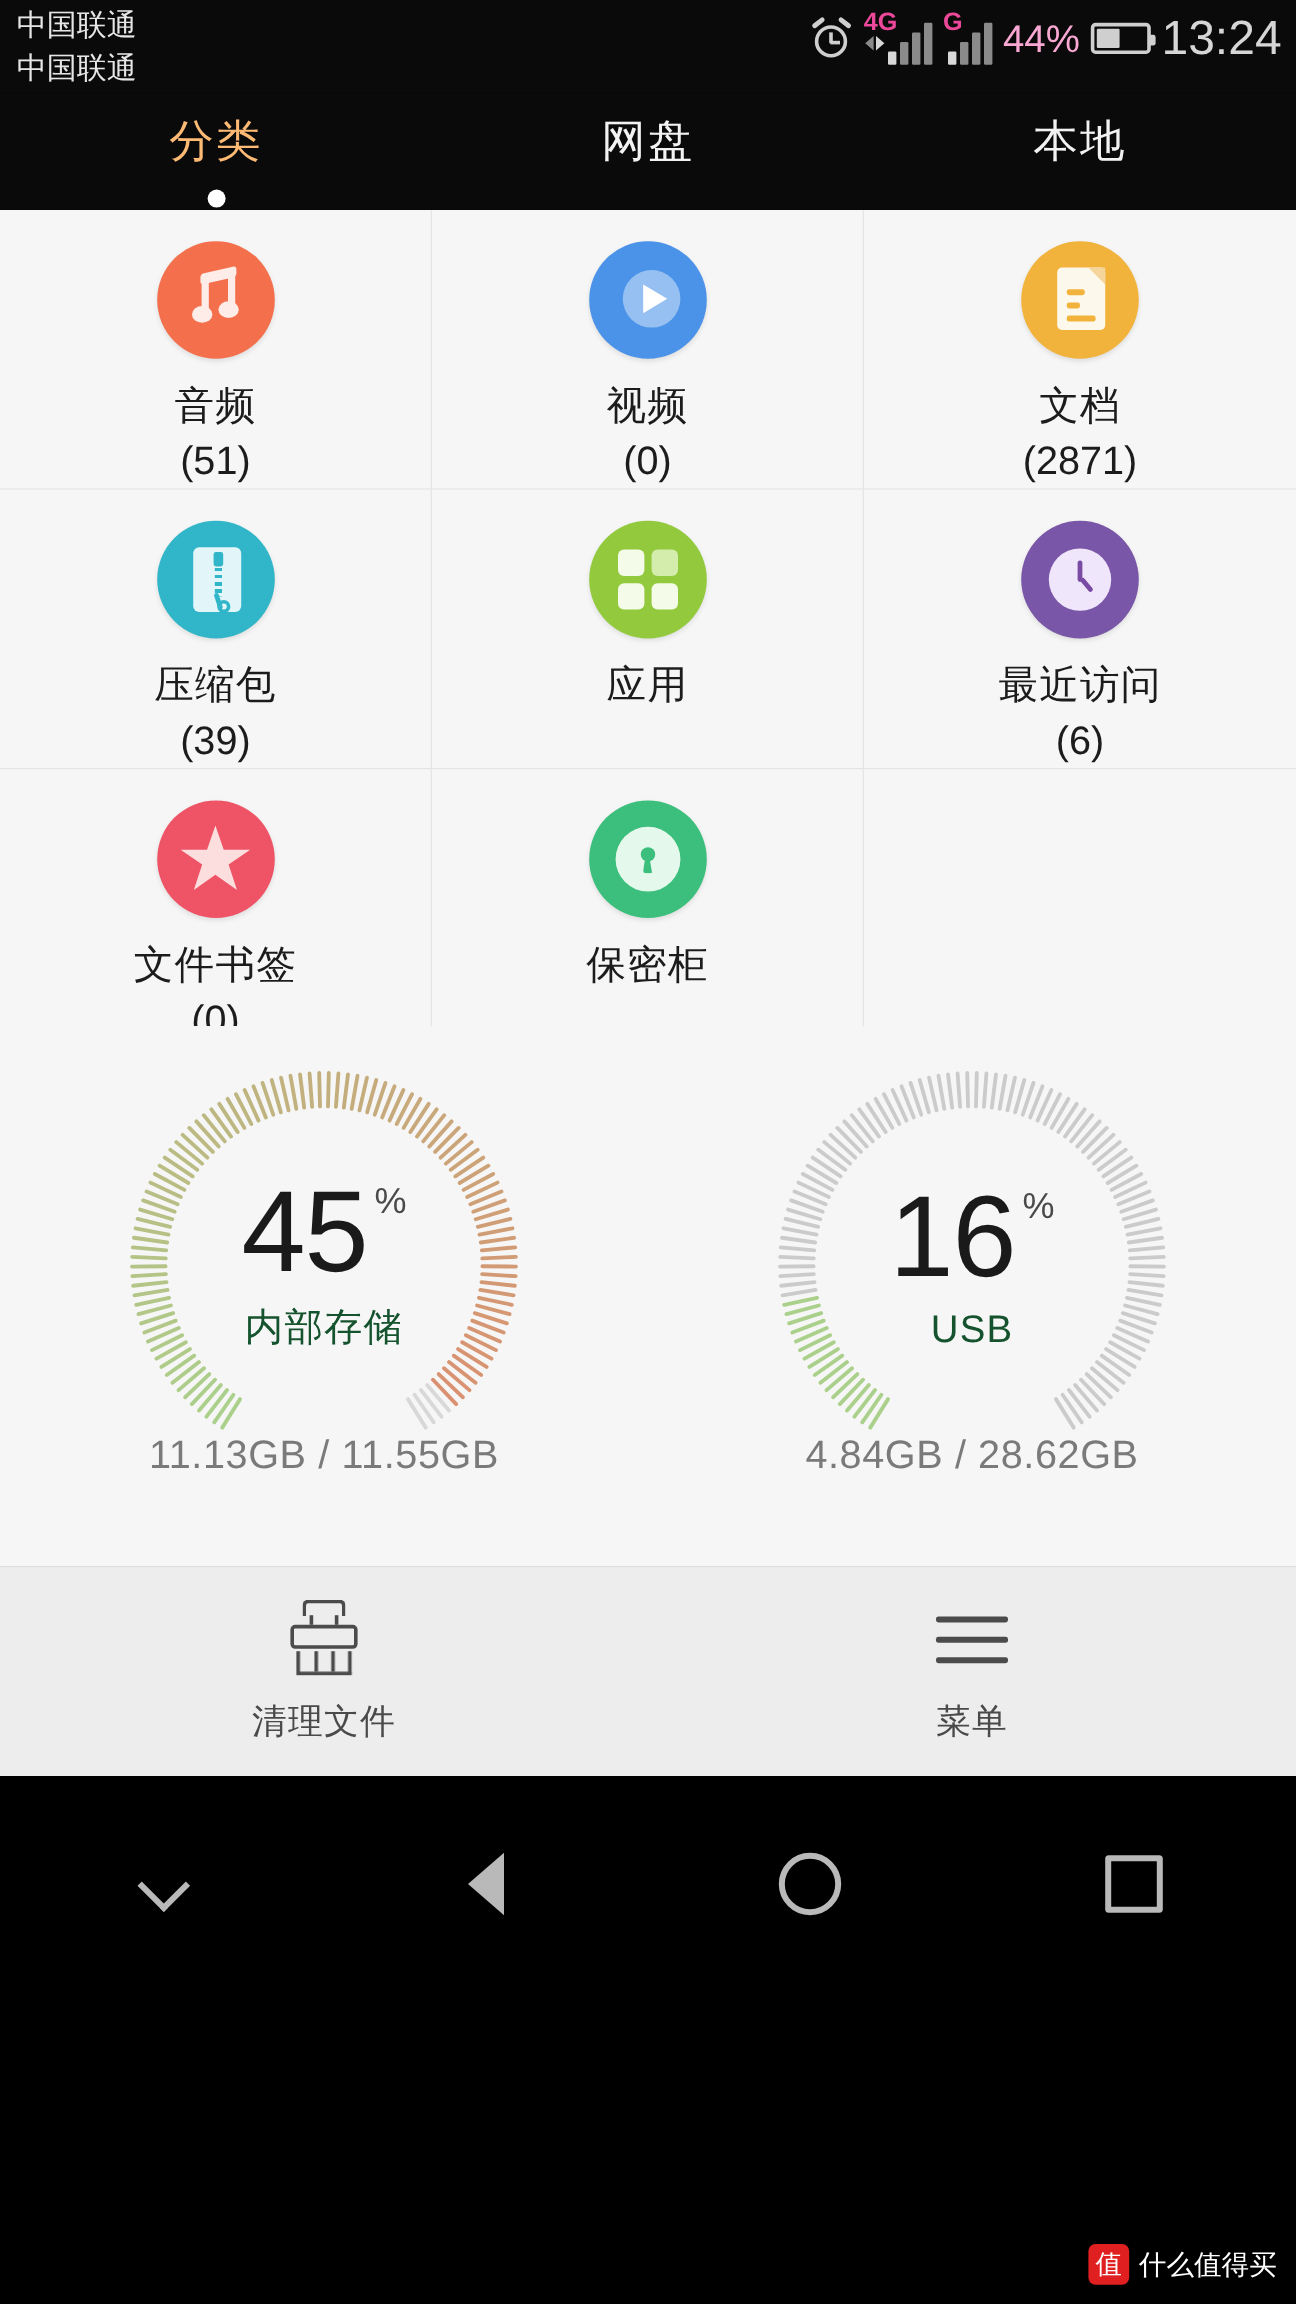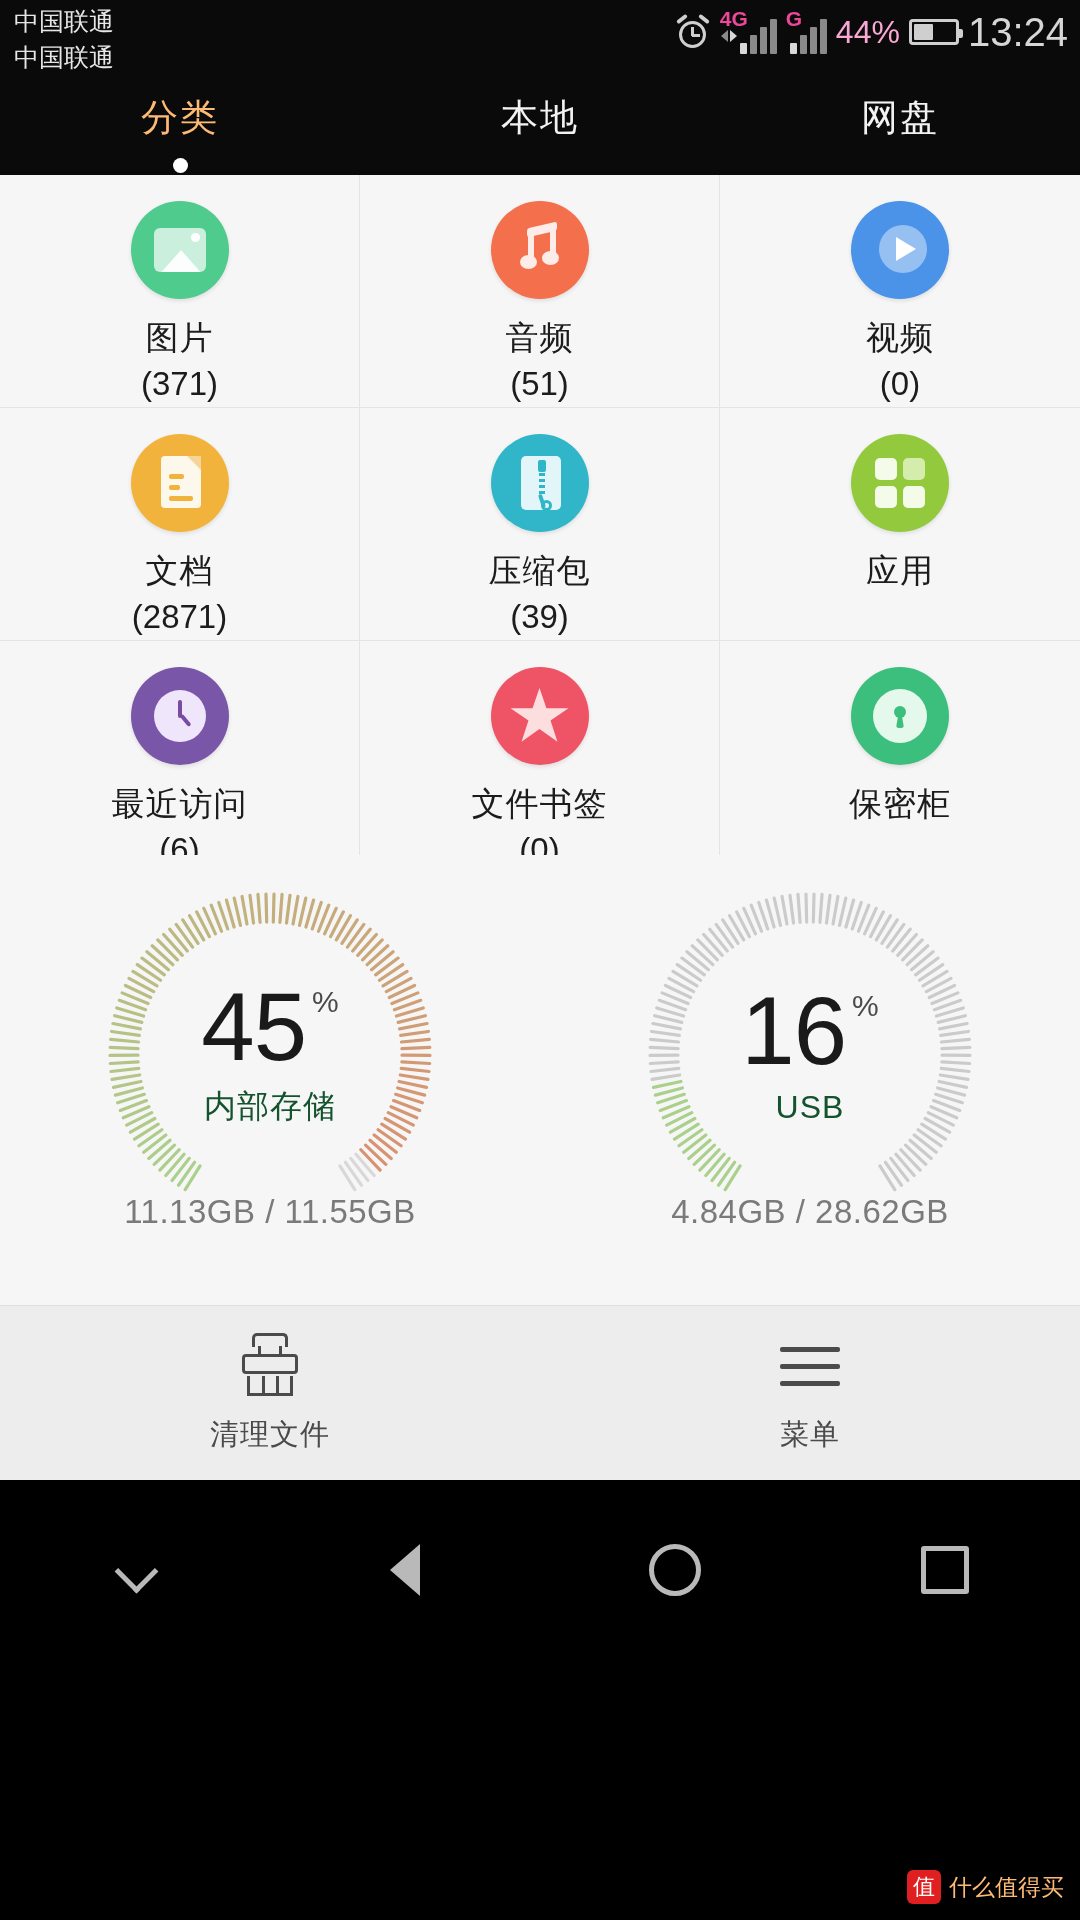--- a/index.html
+++ b/index.html
@@ -267,21 +267,21 @@
   .nav-recent { width: 48px; height: 48px; border: 5px solid #b9b9b9; border-radius: 3px; }
 
   .watermark {
     position: absolute; right: 16px; bottom: 16px;
     display: flex; align-items: center; gap: 8px;
   }
   .wm-badge {
     width: 34px; height: 34px; background: #e02020; border-radius: 6px;
     color: #fff; font-size: 22px; display: flex; align-items: center; justify-content: center;
   }
-  .wm-text { color: #fdba74; font-size: 23px; }
+  .wm-text { color: #ffffff; font-size: 23px; }
 </style>
 </head>
 <body>
 
 <div id="screen">
 
   <div class="statusbar">
     <div class="carrier">
       <div>中国联通</div>
       <div>中国联通</div>
@@ -320,40 +320,30 @@
       <span class="battery">
         <span class="fill" id="batfill" style="width: 19.36px;"></span>
       </span>
       <span class="clock-text">13:24</span>
     </div>
   </div>
 
   <div class="tabbar">
     <div class="tabs">
       <div class="tab">分类</div>
+      <div class="tab inactive">网盘</div>
       <div class="tab inactive">本地</div>
-      <div class="tab inactive">网盘</div>
     </div>
     <div class="dots">
       <span class="dot"></span>
     </div>
   </div>
 
   <div class="grid">
 
-    <div class="cell">
-      <div class="ico" style="background:#4ecb8d">
-        <span class="g-photo">
-            <span class="sun"></span>
-            <span class="hill"></span>
-          </span>
-      </div>
-      <div class="lbl">图片</div>
-      <div class="cnt">(371)</div>
-    </div>
 
     <div class="cell">
       <div class="ico" style="background:#f4704d">
         <span class="g-music">
             <span class="beam"></span>
             <span class="s1"></span>
             <span class="s2"></span>
             <span class="n1"></span>
             <span class="n2"></span>
           </span>

